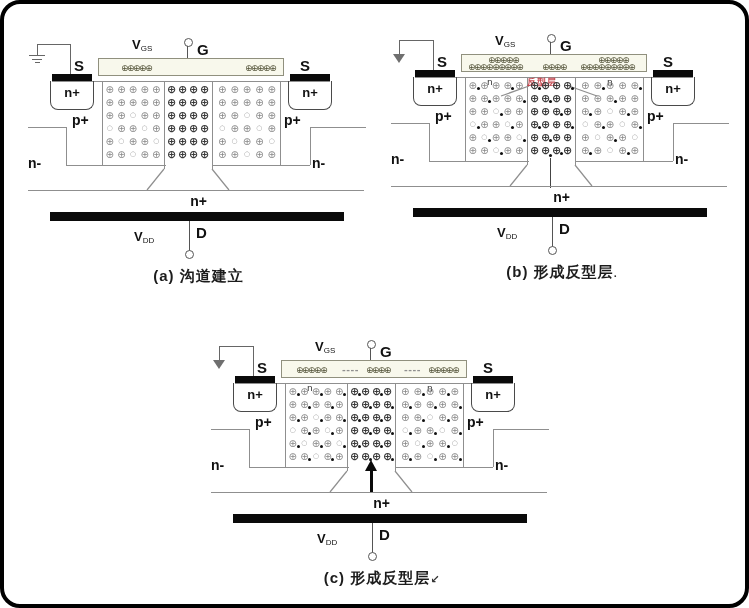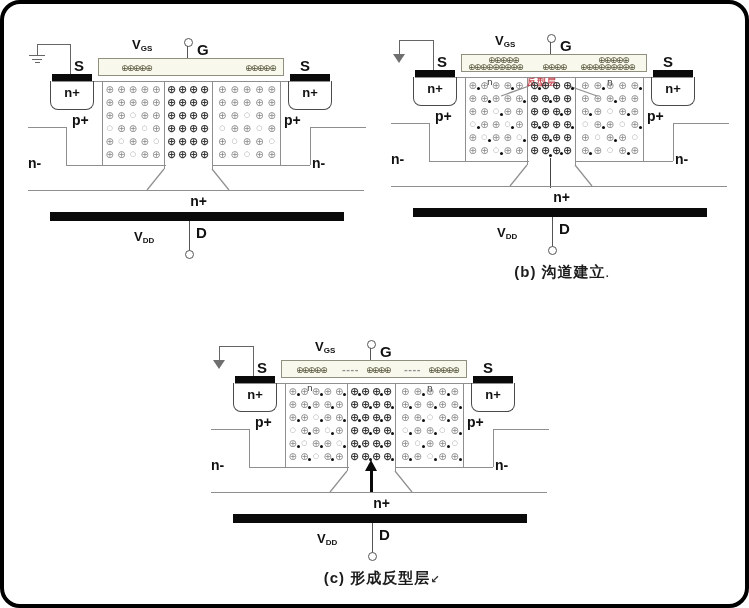--- a/index.html
+++ b/index.html
@@ -13,21 +13,21 @@
   .line{position:absolute;background:#8f8f8f}
   .hline{height:1.4px}
   .vline{width:1.4px}
   .metal{position:absolute;height:7px;background:#0a0a0a}
   .gate{position:absolute;left:72px;top:28px;width:186px;height:18px;background:#f8f8ec;
     border:1.4px solid #90907e;box-sizing:border-box}
   .gcluster{position:absolute;font-size:9px;line-height:9px;letter-spacing:-1.5px;color:#4f4f35;
     font-family:"DejaVu Sans",sans-serif;white-space:nowrap}
   .gdash{color:#8f8f8f;letter-spacing:.5px;font-weight:bold}
   .lbl{position:absolute;font-weight:bold;color:#111;line-height:1;white-space:nowrap}
-  .vsub{font-size:8px;font-weight:bold;vertical-align:-2px}
+  .vsub{font-size:8px;font-weight:normal;vertical-align:-2px}
   .term{position:absolute;width:7px;height:7px;border:1.4px solid #555;border-radius:50%;background:#fff}
   .npbox{position:absolute;width:44px;height:29px;border:1.6px solid #4a4a4a;border-top:none;
     border-radius:0 0 8px 8px;box-sizing:border-box;text-align:center;font-weight:bold;
     font-size:13px;color:#111;padding-top:4px}
   .symcol{position:absolute;display:grid;grid-template-rows:repeat(6,13px)}
   .symcol-side{grid-template-columns:repeat(5,1fr)}
   .symcol-mid{grid-template-columns:repeat(4,1fr)}
   .sym{position:relative;text-align:center;font-size:10px;line-height:13px;color:#8a8a8a;
     font-family:"DejaVu Sans",sans-serif}
   .sym-dark{color:#3a3a3a;font-size:11px;font-weight:bold}
@@ -181,20 +181,21 @@
         <span class="sym sym-light">⊕</span>
         <span class="sym sym-light">⊕</span>
       </div>
     <div class="line hline" style="left:2px;top:160px;width:336px"></div>
     <div class="lbl center" style="top:164px;font-size:14px">n+</div>
     <div class="metal" style="left:24px;top:182px;width:294px;height:9px"></div>
     <div class="lbl" style="left:108px;top:200px;font-size:13px"><span>V</span><span class="vsub">DD</span></div>
     <div class="line vline" style="left:163px;top:191px;height:30px;background:#555"></div>
     <div class="lbl" style="left:170px;top:195px;font-size:15px">D</div>
     <div class="term" style="left:159px;top:220px"></div>
+    <div class="caption"><span>(a) 沟道建立</span><span class="cmark"></span></div>
   </div>
 
   <div class="diagram" style="left:385px;top:22px">
     <svg class="overlay" viewBox="0 0 345 270">
       <line class="gline" x1="138" y1="139" x2="121" y2="160"></line>
       <line class="gline" x1="186" y1="139" x2="203" y2="160"></line>
       <line class="gline" x1="140" y1="60" x2="112" y2="70"></line>
       <line class="gline" x1="180" y1="60" x2="208" y2="70"></line>
     </svg>
     <div class="tri-ground" style="left:4px;top:28px"></div>
@@ -328,21 +329,21 @@
       </div>
     <div class="dot-tip" style="left:160px;top:128px"></div>
     <div class="line vline" style="left:161px;top:132px;height:30px;background:#444"></div>
     <div class="line hline" style="left:2px;top:160px;width:336px"></div>
     <div class="lbl center" style="top:164px;font-size:14px">n+</div>
     <div class="metal" style="left:24px;top:182px;width:294px;height:9px"></div>
     <div class="lbl" style="left:108px;top:200px;font-size:13px"><span>V</span><span class="vsub">DD</span></div>
     <div class="line vline" style="left:163px;top:191px;height:30px;background:#555"></div>
     <div class="lbl" style="left:170px;top:195px;font-size:15px">D</div>
     <div class="term" style="left:159px;top:220px"></div>
-    <div class="caption"><span>(b) 沟道建立</span><span class="cmark">.</span></div>
+    <div class="caption"><span>(b) 形成反型层</span><span class="cmark">.</span></div>
   </div>
 
   <div class="diagram" style="left:205px;top:328px">
     <svg class="overlay" viewBox="0 0 345 270">
       <line class="gline" x1="138" y1="139" x2="121" y2="160"></line>
       <line class="gline" x1="186" y1="139" x2="203" y2="160"></line>
     </svg>
     <div class="tri-ground" style="left:4px;top:28px"></div>
     <div class="line vline" style="left:9.5px;top:14px;height:14px;background:#666"></div>
     <div class="line hline" style="left:9.5px;top:14px;width:34.5px;background:#666"></div>

